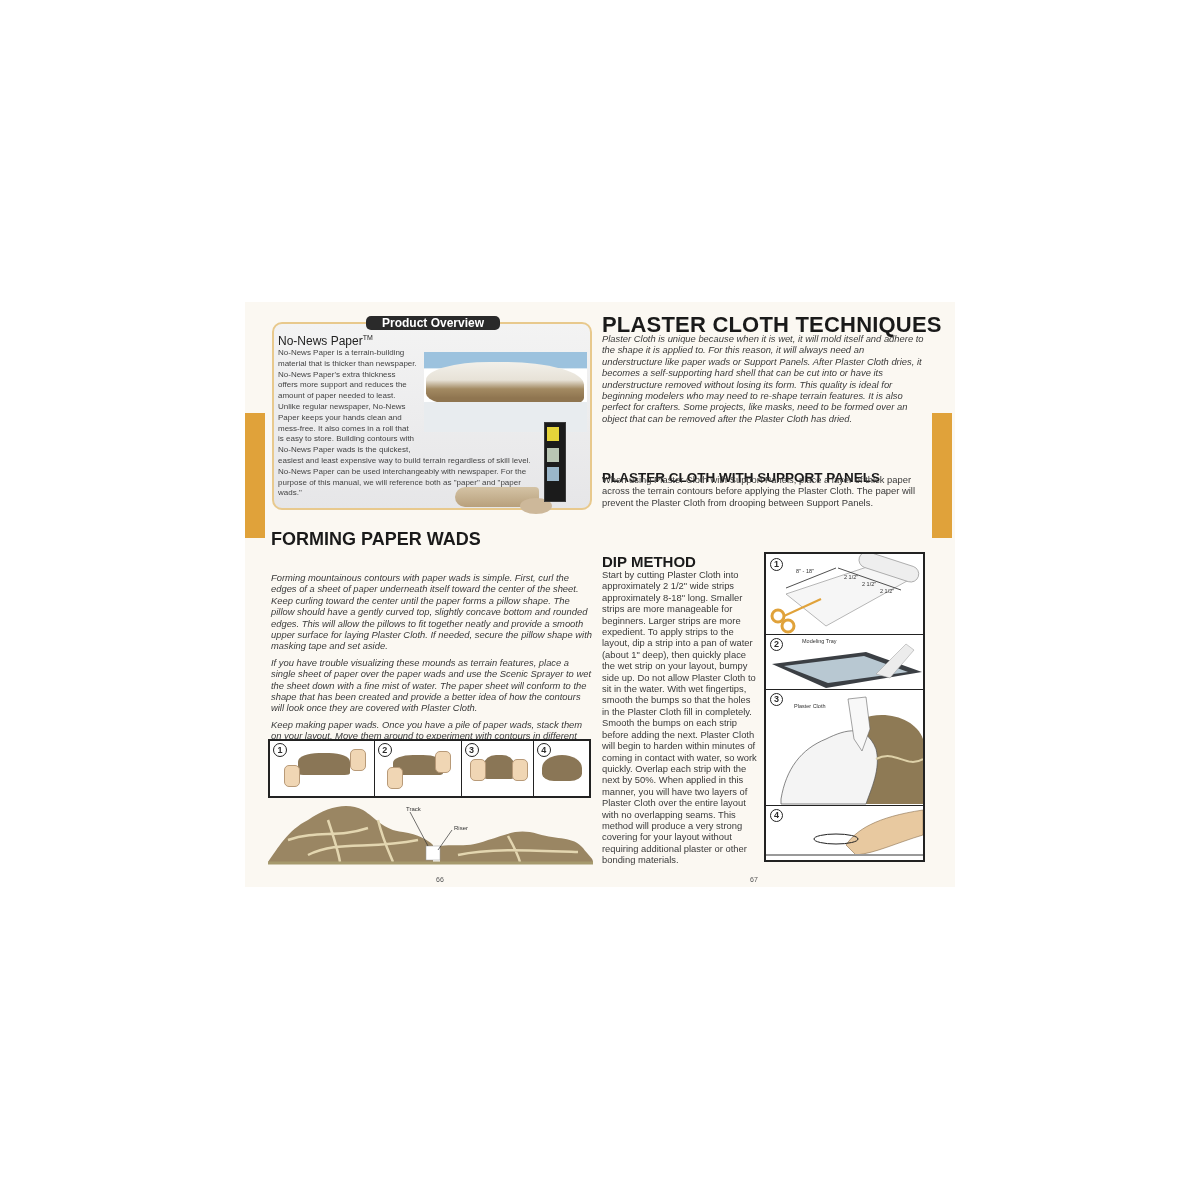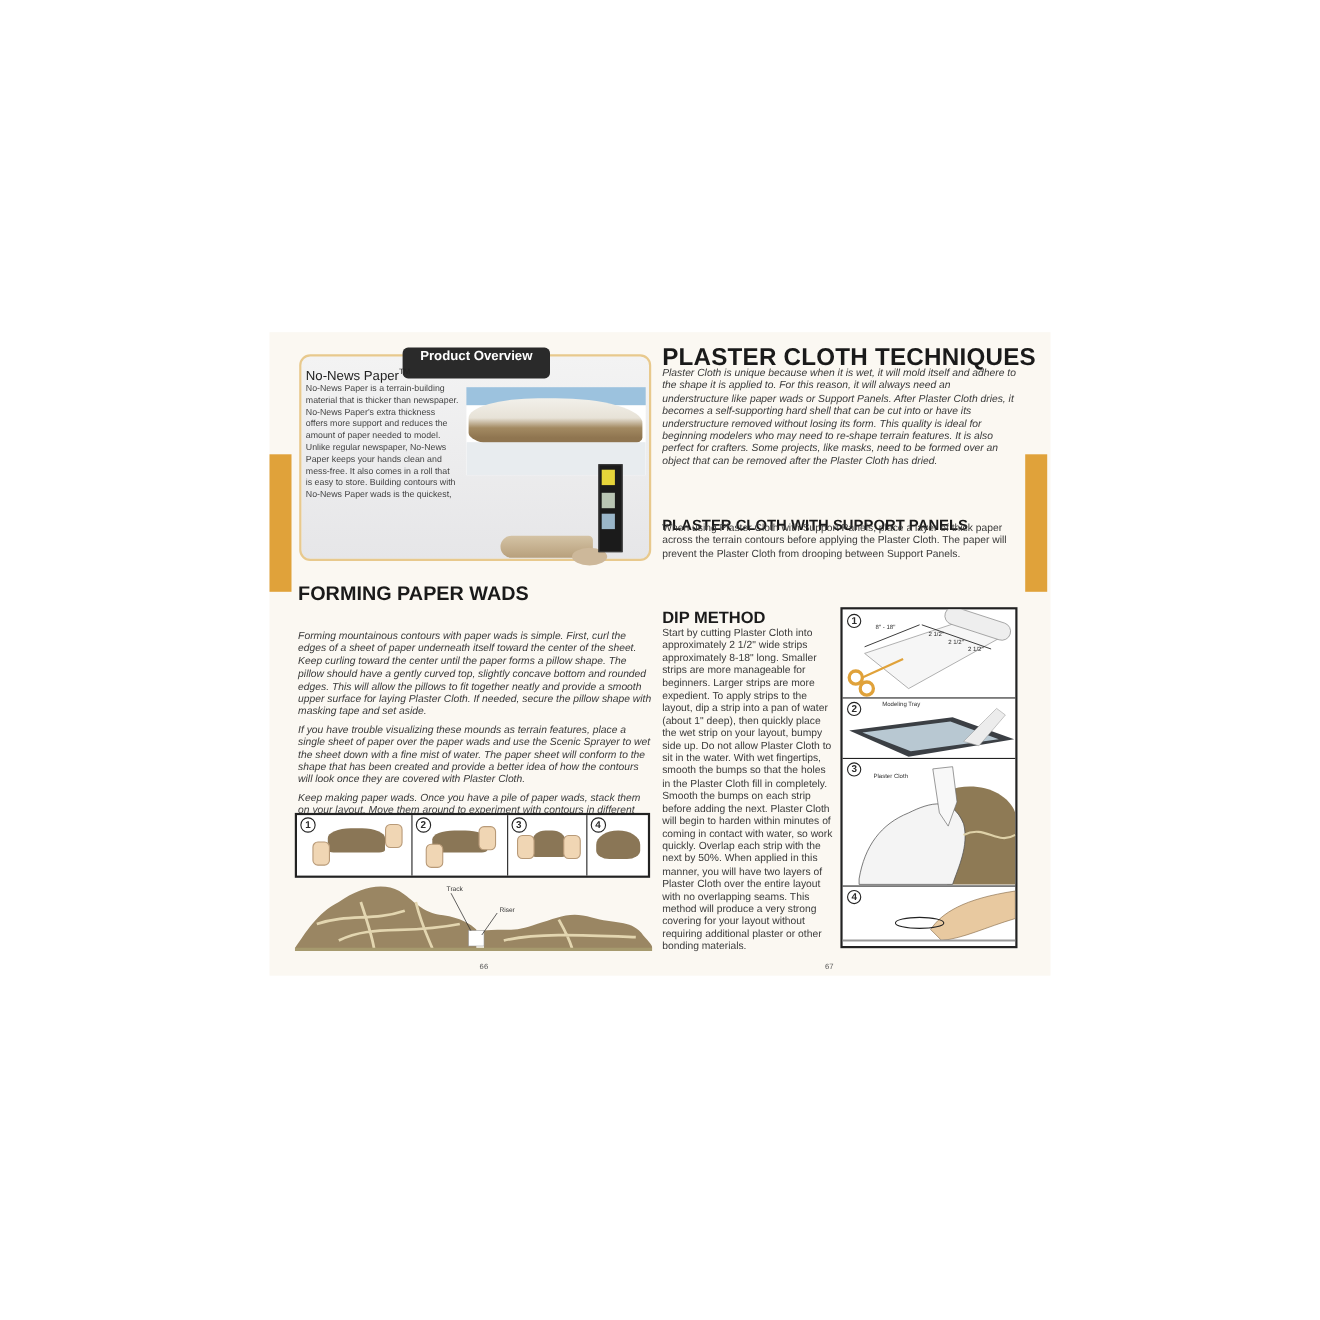--- a/index.html
+++ b/index.html
@@ -6,21 +6,21 @@
   body { width:1200px; height:1200px; background:#ffffff; position:relative; overflow:hidden;
          font-family:"Liberation Sans", sans-serif; color:#2b2b2b; }
   .spread { position:absolute; left:245px; top:302px; width:710px; height:585px; background:#fbf8f2; }
   .tab { position:absolute; background:#e0a23a; }
   .tab-left { left:245px; top:413px; width:20px; height:125px; }
   .tab-right { left:932px; top:413px; width:20px; height:125px; }
 
   
   .overview { position:absolute; left:272px; top:322px; width:320px; height:188px;
       border:2px solid #e8c98d; border-radius:10px; background:linear-gradient(#f3f3f3,#e6e6e8); box-sizing:border-box; }
-  .overview-badge { position:absolute; left:366px; top:316px; width:134px; height:28px; background:#2a2a2a;
+  .overview-badge { position:absolute; left:366px; top:316px; width:134px; height:14px; background:#2a2a2a;
       color:#fff; font-size:12px; font-weight:bold; text-align:center; line-height:14px; border-radius:5px; }
   .product-title { position:absolute; left:278px; top:334px; font-size:12px; color:#222; }
   .product-title sup { font-size:7px; }
   .product-text { position:absolute; left:278px; top:348px; width:310px; font-size:8px; line-height:10.8px; color:#444; }
   .product-text .narrow { width:155px; }
   .product-photo { position:absolute; left:424px; top:352px; width:163px; height:80px;
       background:linear-gradient(#9cc2de 0%, #9cc2de 20%, #ffffff 21%); overflow:hidden; }
   .product-photo .rock { position:absolute; left:2px; top:10px; width:158px; height:45px; border-radius:40% 50% 20% 30%;
       background:linear-gradient(#f2f0ea 0%, #e7e2d7 40%, #a38a62 60%, #8f7550 80%); }
   .product-photo .lower { position:absolute; left:0; bottom:0; width:163px; height:30px; background:#e8ecef; }
@@ -80,27 +80,28 @@
   <div class="img1"></div>
   <div class="img2"></div>
 </div>
 
 <div class="product-text">
   <div class="narrow">
     <div>No-News Paper is a terrain-building</div>
     <div>material that is thicker than newspaper.</div>
     <div>No-News Paper's extra thickness</div>
     <div>offers more support and reduces the</div>
-    <div>amount of paper needed to model.</div>
+    <div>amount of paper needed to least.</div>
     <div>Unlike regular newspaper, No-News</div>
     <div>Paper keeps your hands clean and</div>
     <div>mess-free. It also comes in a roll that</div>
     <div>is easy to store. Building contours with</div>
     <div>No-News Paper wads is the quickest,</div>
   </div>
+  <div style="width:262px">easiest and least expensive way to build terrain regardless of skill level. No-News Paper can be used interchangeably with newspaper. For the purpose of this manual, we will reference both as "paper" and "paper wads."</div>
 </div>
 
 <h2 style="left:271px; top:529px; font-size:18px;">FORMING PAPER WADS</h2>
 <div class="para" style="left:271px; top:544px; width:322px;margin-top:28px;">
   <p>Forming mountainous contours with paper wads is simple. First, curl the edges of a sheet of paper underneath itself toward the center of the sheet. Keep curling toward the center until the paper forms a pillow shape. The pillow should have a gently curved top, slightly concave bottom and rounded edges. This will allow the pillows to fit together neatly and provide a smooth upper surface for laying Plaster Cloth. If needed, secure the pillow shape with masking tape and set aside.</p>
   <p>If you have trouble visualizing these mounds as terrain features, place a single sheet of paper over the paper wads and use the Scenic Sprayer to wet the sheet down with a fine mist of water. The paper sheet will conform to the shape that has been created and provide a better idea of how the contours will look once they are covered with Plaster Cloth.</p>
   <p>Keep making paper wads. Once you have a pile of paper wads, stack them on your layout. Move them around to experiment with contours in different areas. Secure them in place with masking tape. Keep adding, moving or removing paper wads until you have the desired terrain contours.</p>
 </div>
 
 <div class="steps-row">

